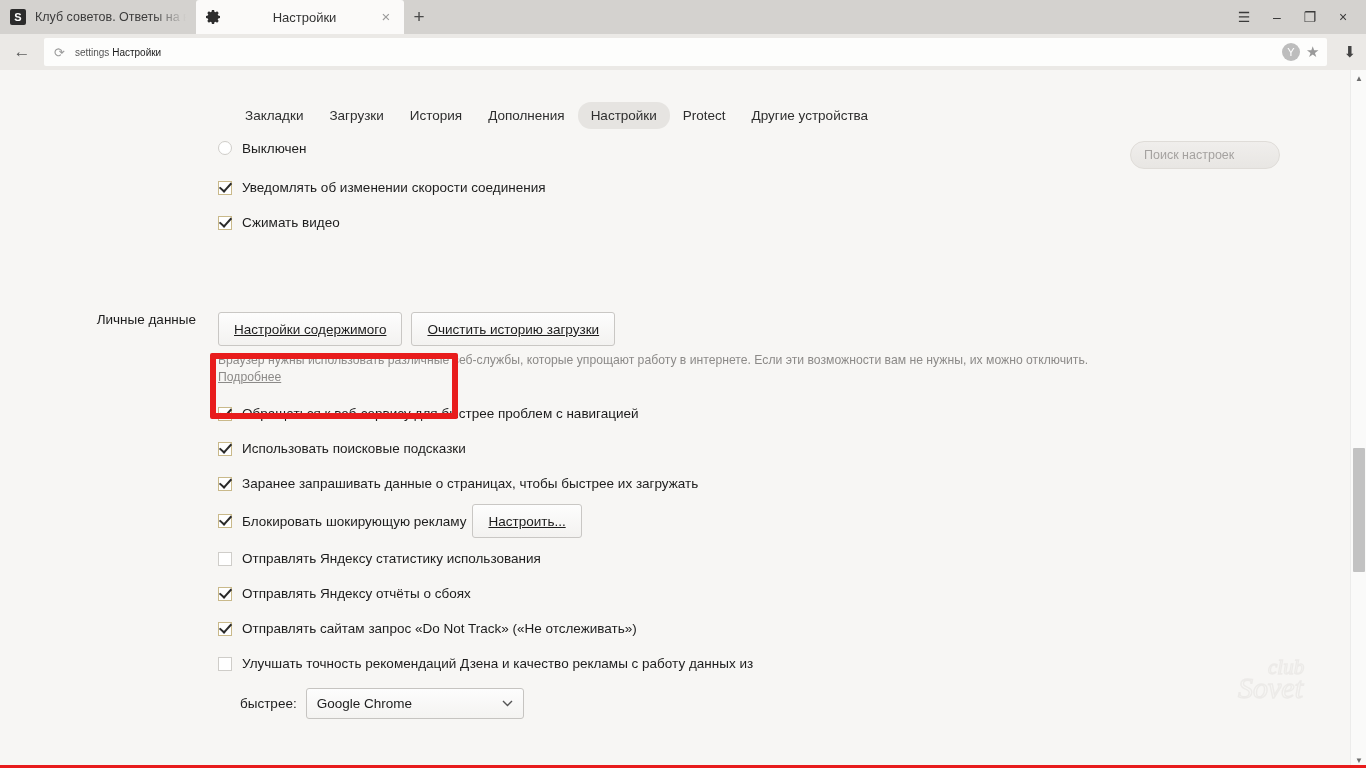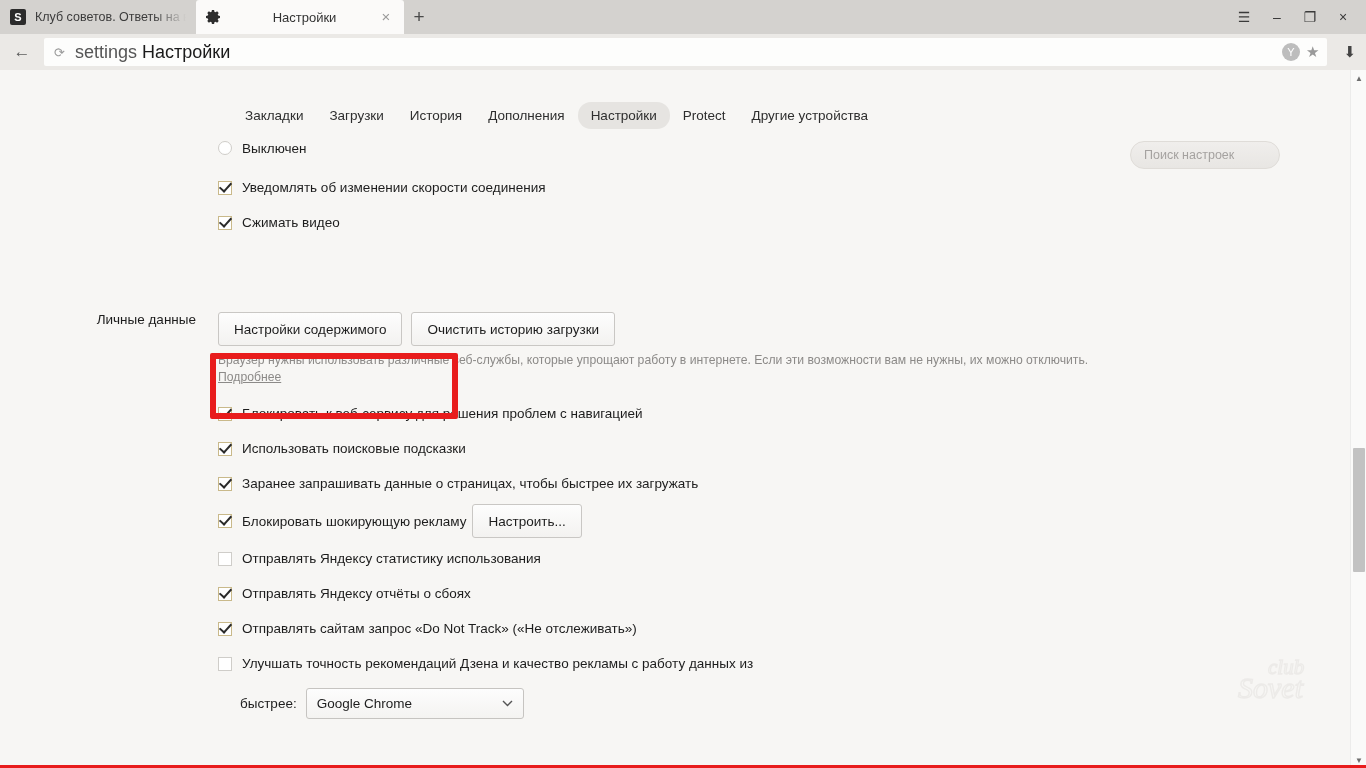--- a/index.html
+++ b/index.html
@@ -69,21 +69,21 @@
   .back-btn {
     width: 44px; height: 36px; display: flex; align-items: center;
     justify-content: center; color: #5c5c5c; font-size: 17px;
   }
   .omnibox {
     flex: 1; height: 28px; background: #fdfdfc; border-radius: 2px;
     display: flex; align-items: center; margin-right: 6px;
     padding: 0 8px;
   }
   .reload-ico { color: #9b9b9b; font-size: 13px; margin: 0 10px 0 2px; }
-  .omni-text { font-size: 18px; color: #555; }
+  .omni-text { font-size: 10px; color: #555; }
   .omni-text b { color: #1a1a1a; font-weight: normal; }
   .omni-right { margin-left: auto; display: flex; align-items: center; gap: 6px; }
   .ybadge {
     width: 18px; height: 18px; border-radius: 50%; background: #bdbdbd;
     color: #fff; font-size: 11px; line-height: 18px; text-align: center;
   }
   .star-ico { color: #9a9a9a; font-size: 15px; }
   .dl-ico { color: #444; font-size: 15px; padding: 0 10px; }
 
   
@@ -132,21 +132,21 @@
   .radio {
     width: 14px; height: 14px; flex: 0 0 14px; border-radius: 50%;
     border: 1px solid #cfcdc9; background: #fff; margin-right: 10px;
   }
   .optlabel { font-size: 13.5px; color: #1d1d1d; }
 
   .btn {
     display: inline-flex; align-items: center; justify-content: center;
     height: 32px; padding: 16px 15px; font-size: 13.5px; color: #1d1d1d;
     background: linear-gradient(#fdfdfd,#f3f2f0);
-    border: 1px solid #c9c7c4; border-radius: 3px; white-space: nowrap;
+    border: 1px solid #c9c7c4; border-radius: 3px; white-space: nowrap; text-decoration: underline;
   }
   .btnrow { display: flex; gap: 9px; align-items: center; }
 
   .desc {
     font-size: 12.2px; color: #8c8a88; line-height: 17px;
     max-width: 880px; margin-top: 6px;
   }
   .desc a { color: #8c8a88; text-decoration: underline; }
 
   .select {
@@ -282,21 +282,21 @@
         </div>
 
         <div class="desc">
           <span>Браузер нужны использовать различные веб-службы, которые упрощают работу в интернете. Если эти возможности вам не нужны, их можно отключить.</span>
           <a href="#">Подробнее</a>
         </div>
 
         <div style="margin-top:10px">
           <div class="optline">
             <span class="cb on"></span>
-            <span class="optlabel">Блокировать к веб-сервису для решения проблем с навигацией</span>
+            <span class="optlabel">Обращаться к веб-сервису для быстрее проблем с навигацией</span>
           </div>
           <div class="optline">
             <span class="cb on"></span>
             <span class="optlabel">Использовать поисковые подсказки</span>
           </div>
           <div class="optline">
             <span class="cb on"></span>
             <span class="optlabel">Заранее запрашивать данные о страницах, чтобы быстрее их загружать</span>
           </div>
           <div class="optline" style="height:40px">

